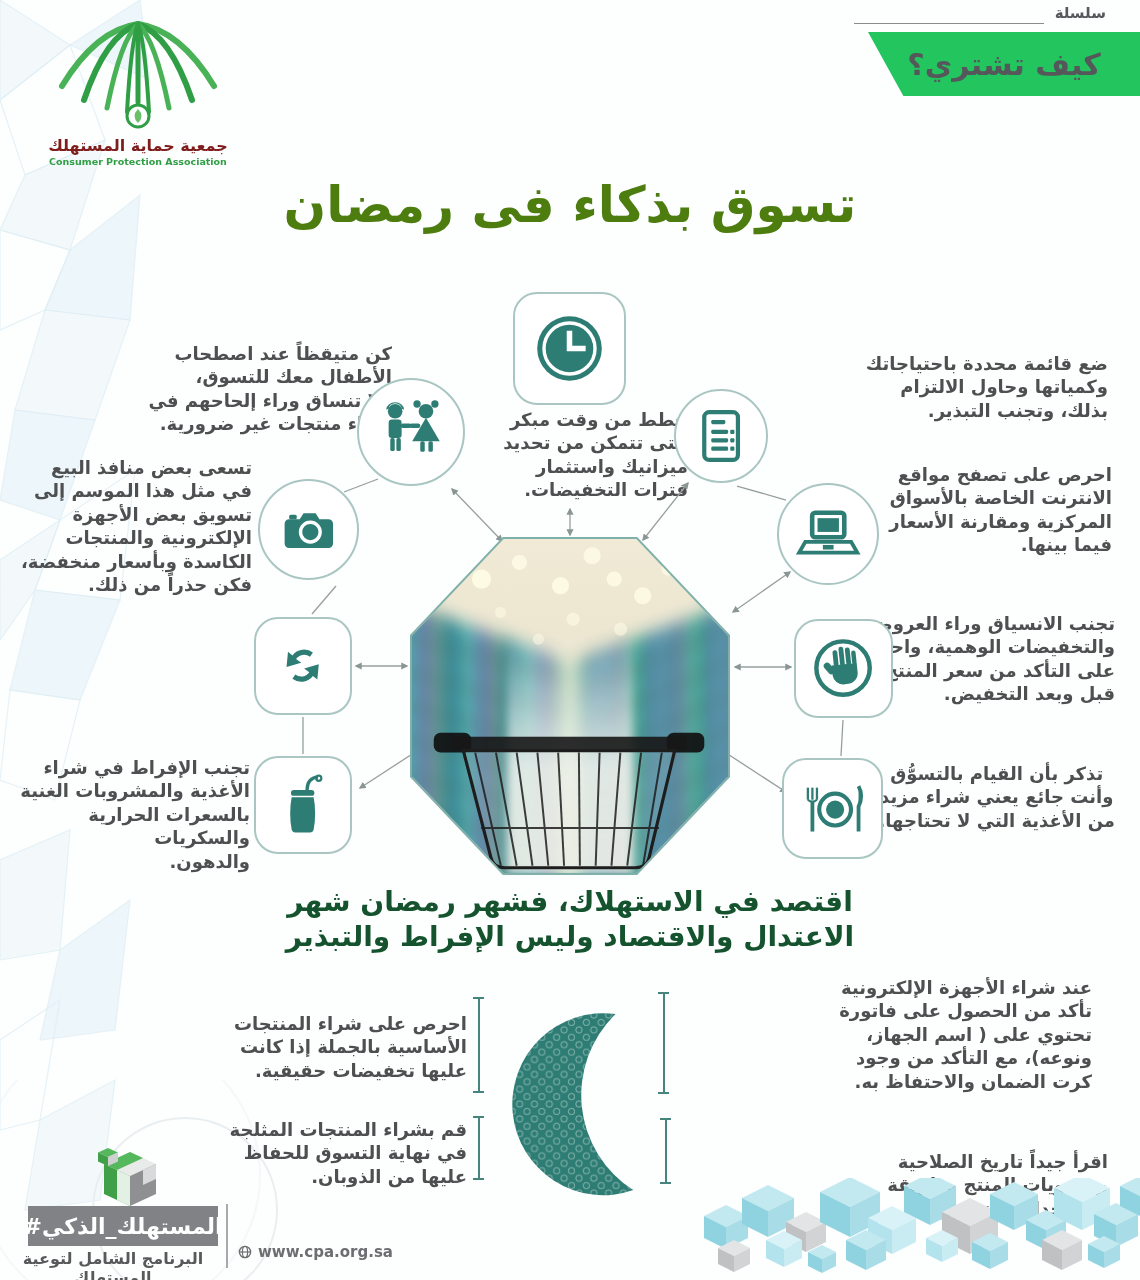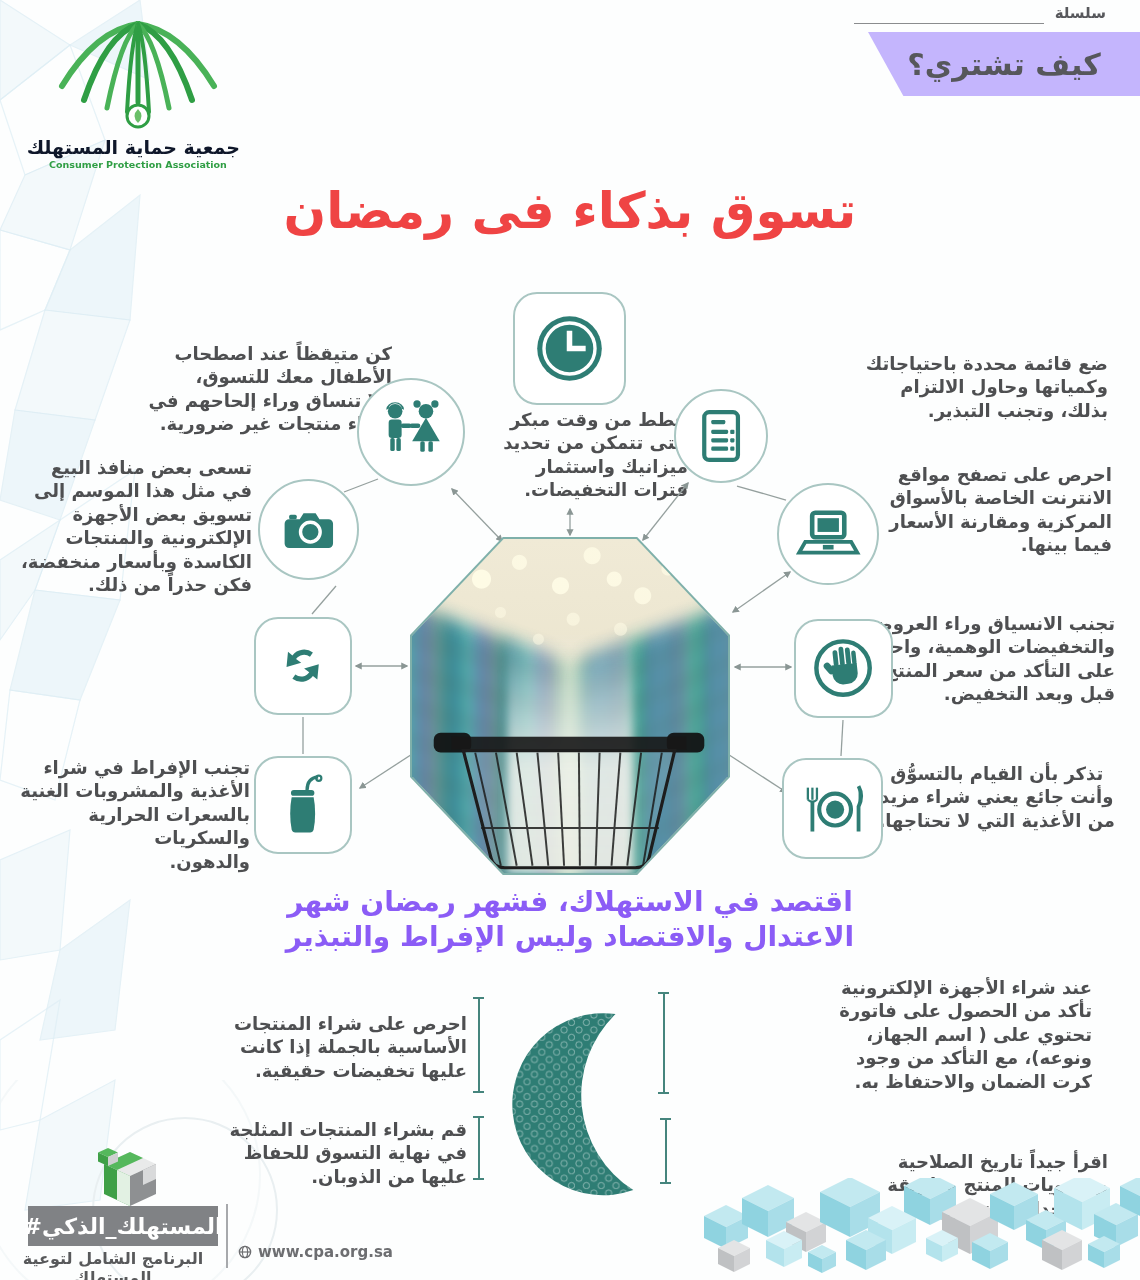--- a/index.html
+++ b/index.html
@@ -5,31 +5,31 @@
   html,body{margin:0;padding:0;background:#ffffff;}
   *{box-sizing:border-box;}
   .page{position:relative;width:1140px;height:1280px;overflow:hidden;background:#fdfefe;
         font-family:"DejaVu Sans", sans-serif;}
   
   .ar{direction:rtl;text-align:right;white-space:pre-line;font-weight:bold;
       color:#4e4f51;font-size:18px;line-height:1.3;position:absolute;}
   
   .series{position:absolute;top:4px;right:34px;font-size:15px;font-weight:bold;color:#57585c;direction:rtl;}
   .series-rule{position:absolute;top:23px;right:96px;width:190px;height:1px;background:#8a8c8e;}
-  .ribbon{position:absolute;top:32px;right:0;width:272px;height:64px;background:#c4b5fd;
+  .ribbon{position:absolute;top:32px;right:0;width:272px;height:64px;background:#22c55e;
           clip-path:polygon(0 0,100% 0,100% 100%,13% 100%);
           display:flex;align-items:center;justify-content:center;}
   .ribbon span{font-size:30px;font-weight:bold;color:#56575b;direction:rtl;}
   
   .logo{position:absolute;left:36px;top:10px;width:204px;text-align:center;}
-  .logo .ar-name{font-size:19px;font-weight:bold;color:#0f172a;direction:rtl;white-space:nowrap;}
+  .logo .ar-name{font-size:16px;font-weight:bold;color:#7f1d1d;direction:rtl;white-space:nowrap;}
   .logo .en-name{font-size:9.5px;font-weight:bold;color:#2f9e44;margin-top:1px;}
   
-  .title{position:absolute;top:182px;left:0;width:100%;text-align:center;
-         font-size:50px;font-weight:bold;color:#ef4444;direction:rtl;}
+  .title{position:absolute;top:176px;left:0;width:100%;text-align:center;
+         font-size:50px;font-weight:bold;color:#4d7c0f;direction:rtl;}
   
   .sq,.cir{position:absolute;background:#fff;border:2px solid #a9c6c2;z-index:3;
            display:flex;align-items:center;justify-content:center;}
   .sq{border-radius:24px;}
   .cir{border-radius:50%;}
   .sq svg,.cir svg{width:78%;height:78%;}
   
   .octo-wrap{position:absolute;left:410px;top:537px;width:320px;height:338px;z-index:2;
              clip-path:polygon(29% 0%,71% 0%,100% 29%,100% 71%,71% 100%,29% 100%,0% 71%,0% 29%);
              background:#7fb0aa;}
@@ -53,21 +53,21 @@
      radial-gradient(circle at 64% 12%,rgba(255,252,230,.85) 0 7px,transparent 8px),
      radial-gradient(circle at 73% 17%,rgba(255,252,230,.8) 0 8px,transparent 9px),
      radial-gradient(circle at 81% 9%, rgba(255,252,230,.7) 0 6px,transparent 7px),
      radial-gradient(circle at 51% 24%,rgba(255,252,230,.6) 0 6px,transparent 7px),
      radial-gradient(circle at 40% 30%,rgba(255,252,230,.5) 0 5px,transparent 6px),
      radial-gradient(circle at 66% 27%,rgba(255,252,230,.55) 0 6px,transparent 7px),
      radial-gradient(circle at 28% 22%,rgba(255,252,230,.5) 0 5px,transparent 6px);}
   .cart{position:absolute;left:0;bottom:-2px;width:100%;height:52%;}
   
   .middle{position:absolute;top:884px;left:0;width:100%;text-align:center;direction:rtl;
-          font-size:28px;font-weight:bold;color:#8b5cf6;line-height:1.25;white-space:pre-line;}
+          font-size:28px;font-weight:bold;color:#14532d;line-height:1.25;white-space:pre-line;}
   
   .moon{position:absolute;left:486px;top:996px;width:178px;height:228px;z-index:2;}
   .bracket{position:absolute;width:11px;border-top:2px solid #45857d;border-bottom:2px solid #45857d;}
   .bracket::before{content:"";position:absolute;left:50%;top:0;bottom:0;width:2px;background:#45857d;transform:translateX(-50%);}
   
   .hashtag{position:absolute;left:28px;top:1206px;width:190px;height:40px;background:#808285;
            color:#fff;display:flex;align-items:center;justify-content:center;direction:ltr;
            font-size:22px;font-weight:bold;}
   .program{position:absolute;left:6px;top:1249px;width:214px;text-align:center;direction:rtl;
            font-size:16px;font-weight:bold;color:#58595b;}

